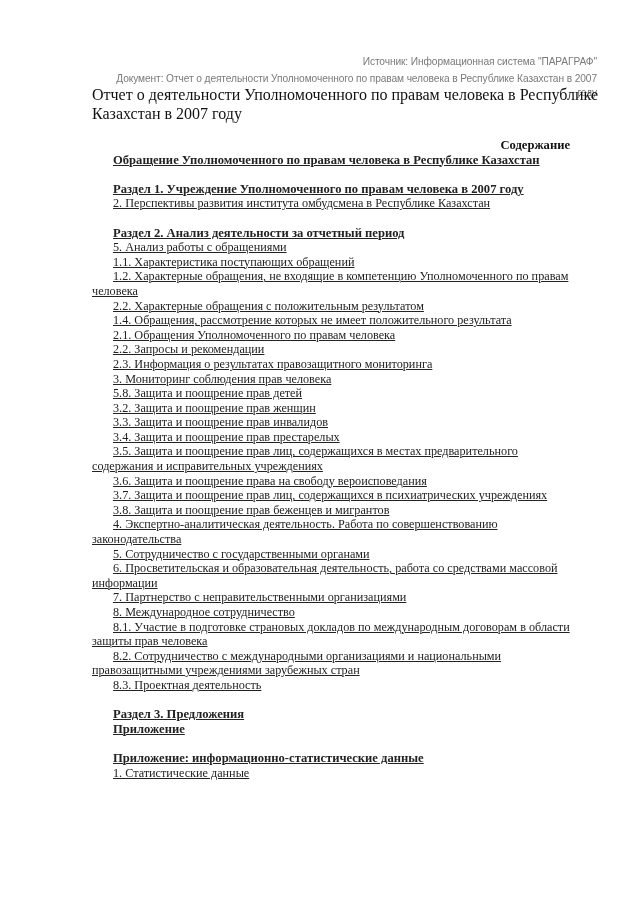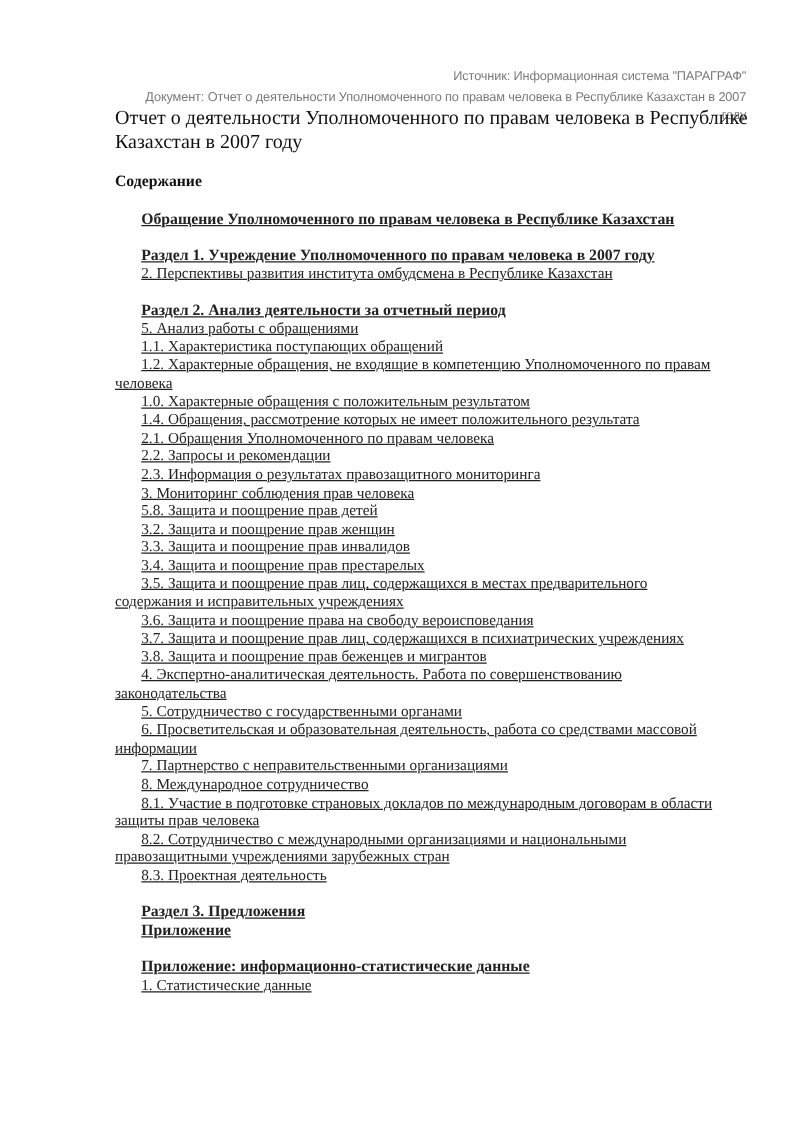--- a/index.html
+++ b/index.html
@@ -13,21 +13,21 @@
   .doc-title {
     position: absolute; left: 92px; width: 520px; top: 85px;
     font-family: "Liberation Serif", serif; font-size: 16px; color: #111;
     text-align: left; line-height: 19px;
   }
   .toc {
     position: absolute; left: 92px; width: 478px; top: 138px;
     font-family: "Liberation Serif", serif; font-size: 12.2px; color: #222;
     line-height: 14.6px;
   }
-  .toc-heading { text-align: left; font-weight: bold; font-size: 12.6px; margin-bottom: 15px; color:#111; }
+  .toc-heading { text-align: right; font-weight: bold; font-size: 12.6px; color:#111; }
   .toc a, .toc .link { color: #222; text-decoration: underline; text-decoration-thickness: 1px; text-underline-offset: 1px; cursor: pointer; }
   .sec { font-weight: bold; padding-left: 21px; color:#111; font-size: 12.6px; }
   .item { text-indent: 21px; }
   .gap { height: 14.6px; }
 </style>
 </head>
 <body>
 
 <div class="src-header">
   <div class="src-line">Источник: Информационная система "ПАРАГРАФ"</div>
@@ -43,21 +43,21 @@
   <div class="gap"></div>
 
   <div class="sec"><span class="link">Раздел 1. Учреждение Уполномоченного по правам человека в 2007 году</span></div>
   <div class="item"><span class="link">2. Перспективы развития института омбудсмена в Республике Казахстан</span></div>
   <div class="gap"></div>
 
   <div class="sec"><span class="link">Раздел 2. Анализ деятельности за отчетный период</span></div>
   <div class="item"><span class="link">5. Анализ работы с обращениями</span></div>
   <div class="item"><span class="link">1.1. Характеристика поступающих обращений</span></div>
   <div class="item"><span class="link">1.2. Характерные обращения, не входящие в компетенцию Уполномоченного по правам человека</span></div>
-  <div class="item"><span class="link">1.0. Характерные обращения с положительным результатом</span></div>
+  <div class="item"><span class="link">2.2. Характерные обращения с положительным результатом</span></div>
   <div class="item"><span class="link">1.4. Обращения, рассмотрение которых не имеет положительного результата</span></div>
   <div class="item"><span class="link">2.1. Обращения Уполномоченного по правам человека</span></div>
   <div class="item"><span class="link">2.2. Запросы и рекомендации</span></div>
   <div class="item"><span class="link">2.3. Информация о результатах правозащитного мониторинга</span></div>
   <div class="item"><span class="link">3. Мониторинг соблюдения прав человека</span></div>
   <div class="item"><span class="link">5.8. Защита и поощрение прав детей</span></div>
   <div class="item"><span class="link">3.2. Защита и поощрение прав женщин</span></div>
   <div class="item"><span class="link">3.3. Защита и поощрение прав инвалидов</span></div>
   <div class="item"><span class="link">3.4. Защита и поощрение прав престарелых</span></div>
   <div class="item"><span class="link">3.5. Защита и поощрение прав лиц, содержащихся в местах предварительного содержания и исправительных учреждениях</span></div>

